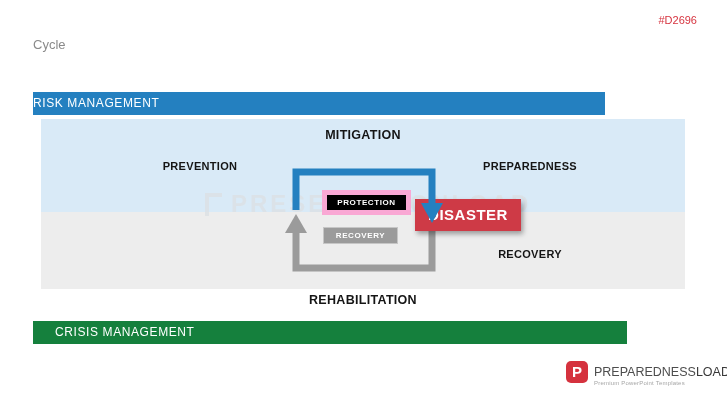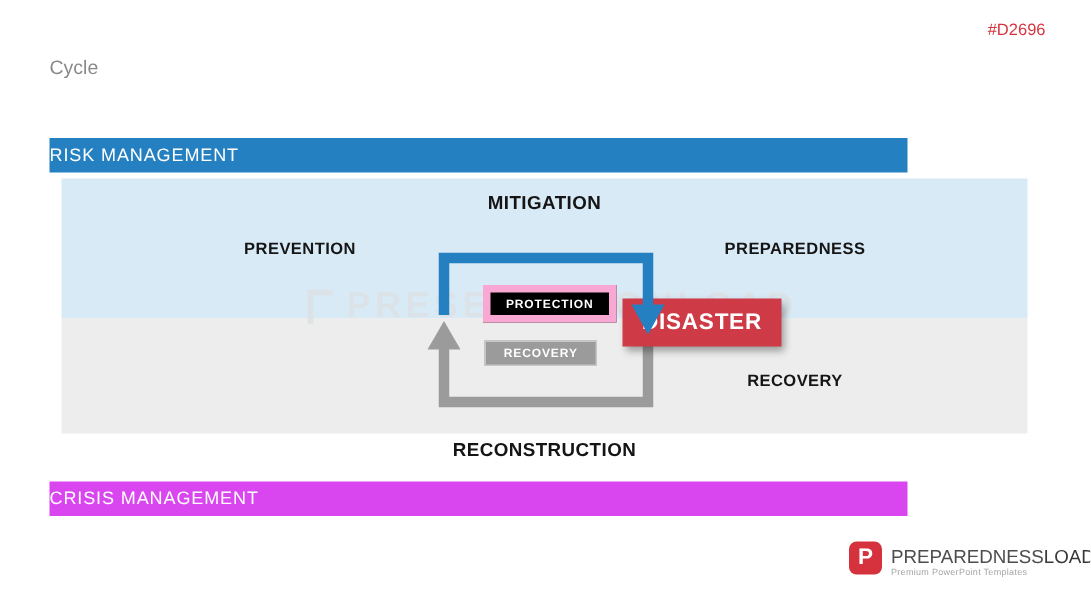--- a/index.html
+++ b/index.html
@@ -11,21 +11,21 @@
 
   
   .id-code{top:14px;right:30px;font-size:11px;font-weight:normal;color:#d6333f;}
   .title{left:33px;top:21px;font-size:21px;font-weight:600;color:#141414;letter-spacing:.3px;}
   .subtitle{left:33px;top:37px;font-size:13px;color:#8a8a8a;}
 
   
   .bar{left:33px;width:572px;height:23px;line-height:23px;text-align:left;
        color:#ffffff;font-size:12px;font-weight:normal;letter-spacing:.6px;}
   .risk-bar{top:92px;background:#2480c0;}
-  .crisis-bar{top:321px;background:#d946ef;}
+  .crisis-bar{top:321px;background:#15803d;padding-left:22px;}
   .panel{left:41px;width:644px;}
   .panel-blue{top:119px;height:93px;background:#d9eaf7;}
   .panel-gray{top:212px;height:77px;background:#ededed;}
 
   
   .stage{font-size:11px;font-weight:bold;color:#151515;text-align:center;letter-spacing:.3px;z-index:3;}
   .stage-wide{left:33px;width:660px;font-size:12.5px;}
   .mitigation{top:128px;}
   .prevention{left:120px;top:160px;width:160px;}
   .preparedness{left:450px;top:160px;width:160px;}
@@ -76,21 +76,21 @@
 
   <div class="abs watermark">
     <span class="wm-glyph"></span>
     <span class="wm-text">PRESENTATIONLOAD</span>
   </div>
 
   <div class="abs stage stage-wide mitigation">MITIGATION</div>
   <div class="abs stage prevention">PREVENTION</div>
   <div class="abs stage preparedness">PREPAREDNESS</div>
   <div class="abs stage response">RECOVERY</div>
-  <div class="abs stage stage-wide rehabilitation">RECONSTRUCTION</div>
+  <div class="abs stage stage-wide rehabilitation">REHABILITATION</div>
 
   <svg class="abs overlay overlay-gray" viewBox="0 0 727 409">
     <path d="M432 218 L432 268 L296 268 L296 232" fill="none" stroke="#9b9b9b" stroke-width="7"></path>
     <polygon points="285,233 307,233 296,214" fill="#9b9b9b"></polygon>
   </svg>
 
   <div class="abs disaster">DISASTER</div>
 
   <svg class="abs overlay overlay-blue" viewBox="0 0 727 409">
     <path d="M296 210 L296 172 L432 172 L432 204" fill="none" stroke="#2480c0" stroke-width="7"></path>

